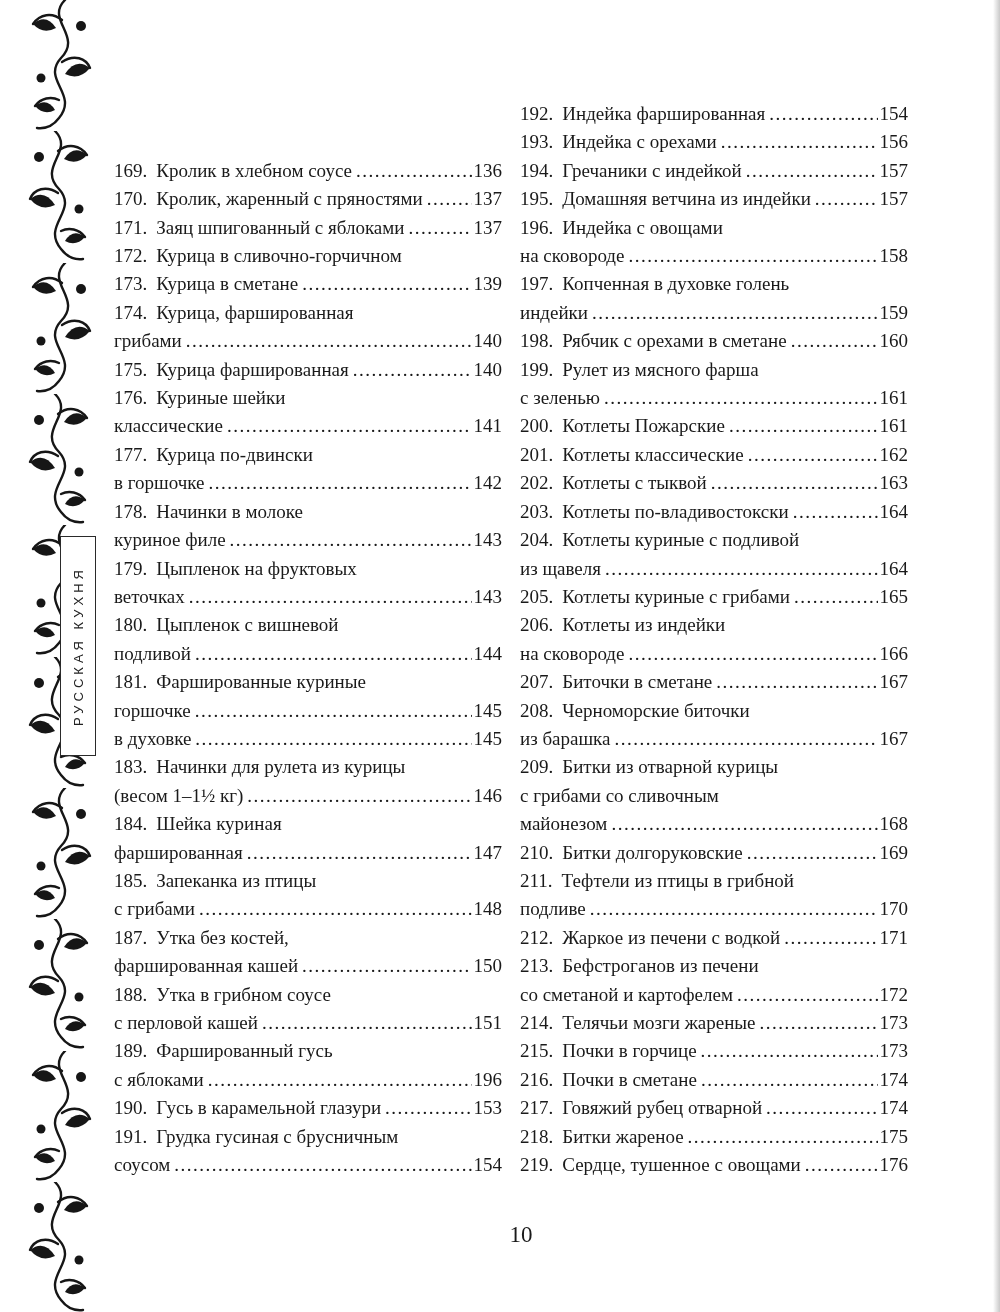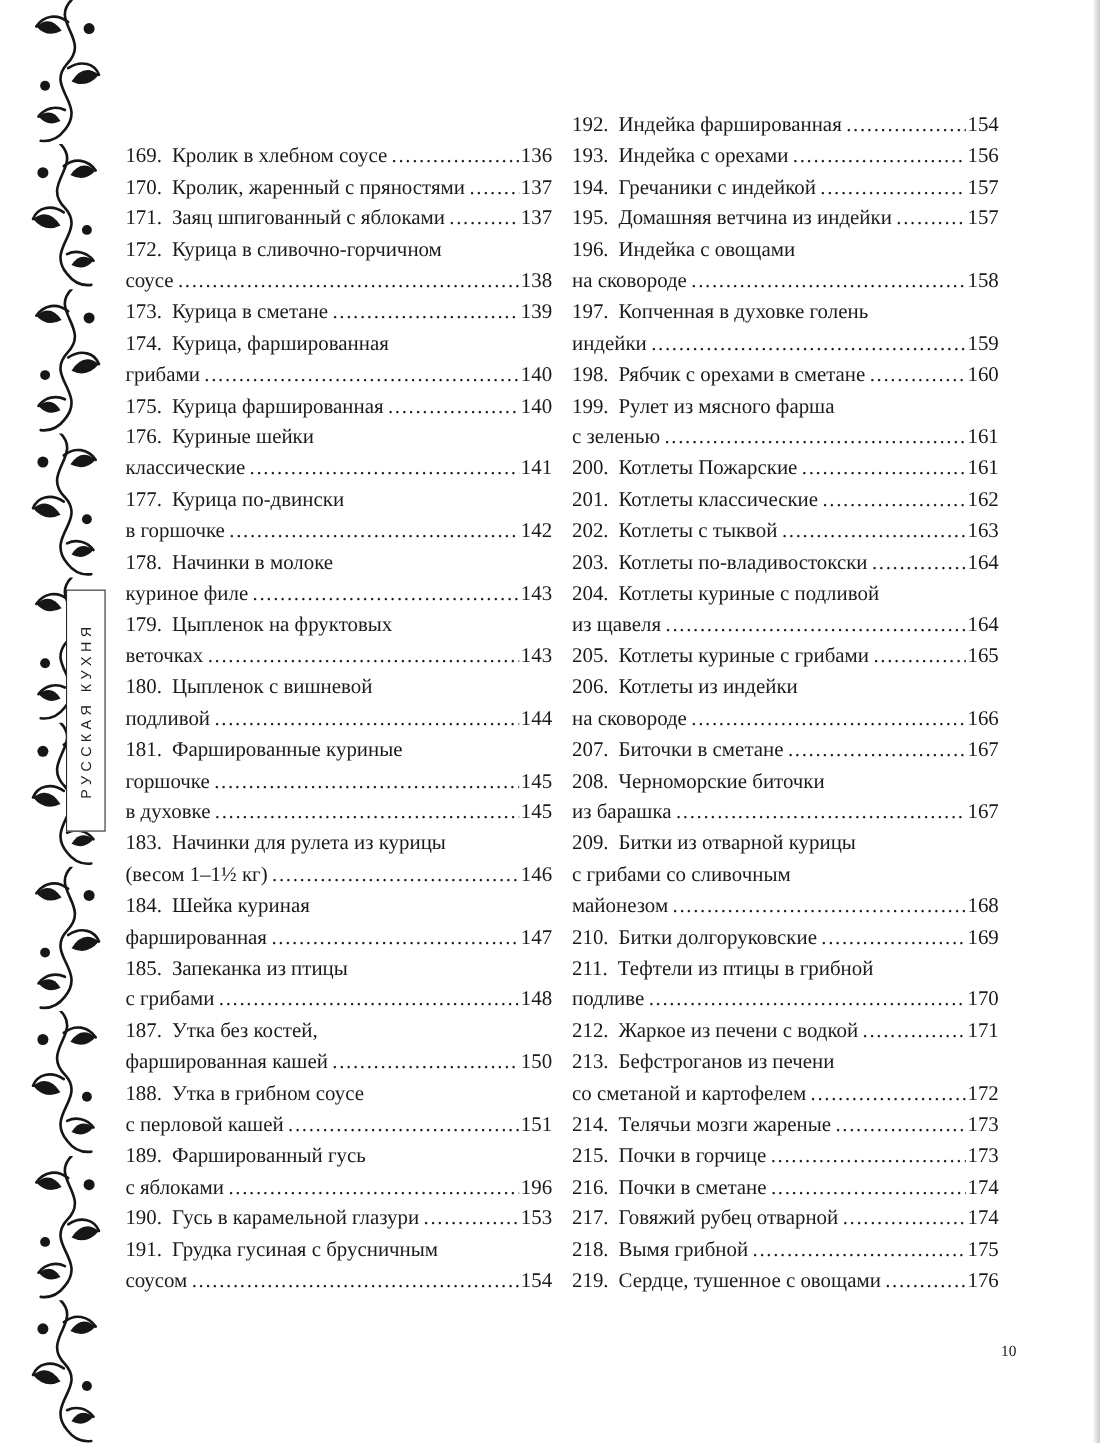--- a/index.html
+++ b/index.html
@@ -54,21 +54,21 @@
     flex:1 1 auto;overflow:hidden;white-space:nowrap;
     min-width:10px;margin:0 2px 0 4px;
   }
   .dots::after{
     content:"..................................................................................";
     letter-spacing:1.5px;
   }
   .pg{white-space:pre;}
   .footer{
     position:absolute;left:118px;top:1222px;width:806px;
-    text-align:right;font-size:14px;
+    text-align:center;font-size:23px;
   }
   
   .page-edge{
     position:absolute;right:0;top:0;width:7px;height:100%;
     background:linear-gradient(to left,#c9c9c9,#ffffff);
   }
 </style>
 </head>
 <body>
 
@@ -256,25 +256,20 @@
             <span class="txt">Заяц шпигованный с яблоками</span>
             <span class="dots"></span>
             <span class="pg">137</span>
           </div>
         </div>
         <div class="entry">
           <div class="line">
             <span class="num">172.</span>
             <span class="txt">Курица в сливочно-горчичном</span>
           </div>
-          <div class="line">
-            <span class="txt">соусе</span>
-            <span class="dots"></span>
-            <span class="pg">138</span>
-          </div>
         </div>
         <div class="entry">
           <div class="line">
             <span class="num">173.</span>
             <span class="txt">Курица в сметане</span>
             <span class="dots"></span>
             <span class="pg">139</span>
           </div>
         </div>
         <div class="entry">
@@ -690,21 +685,21 @@
           <div class="line">
             <span class="num">217.</span>
             <span class="txt">Говяжий рубец отварной</span>
             <span class="dots"></span>
             <span class="pg">174</span>
           </div>
         </div>
         <div class="entry">
           <div class="line">
             <span class="num">218.</span>
-            <span class="txt">Вымя грибной</span>
+            <span class="txt">Битки жареное</span>
             <span class="dots"></span>
             <span class="pg">175</span>
           </div>
         </div>
         <div class="entry">
           <div class="line">
             <span class="num">219.</span>
             <span class="txt">Сердце, тушенное с овощами</span>
             <span class="dots"></span>
             <span class="pg">176</span>

